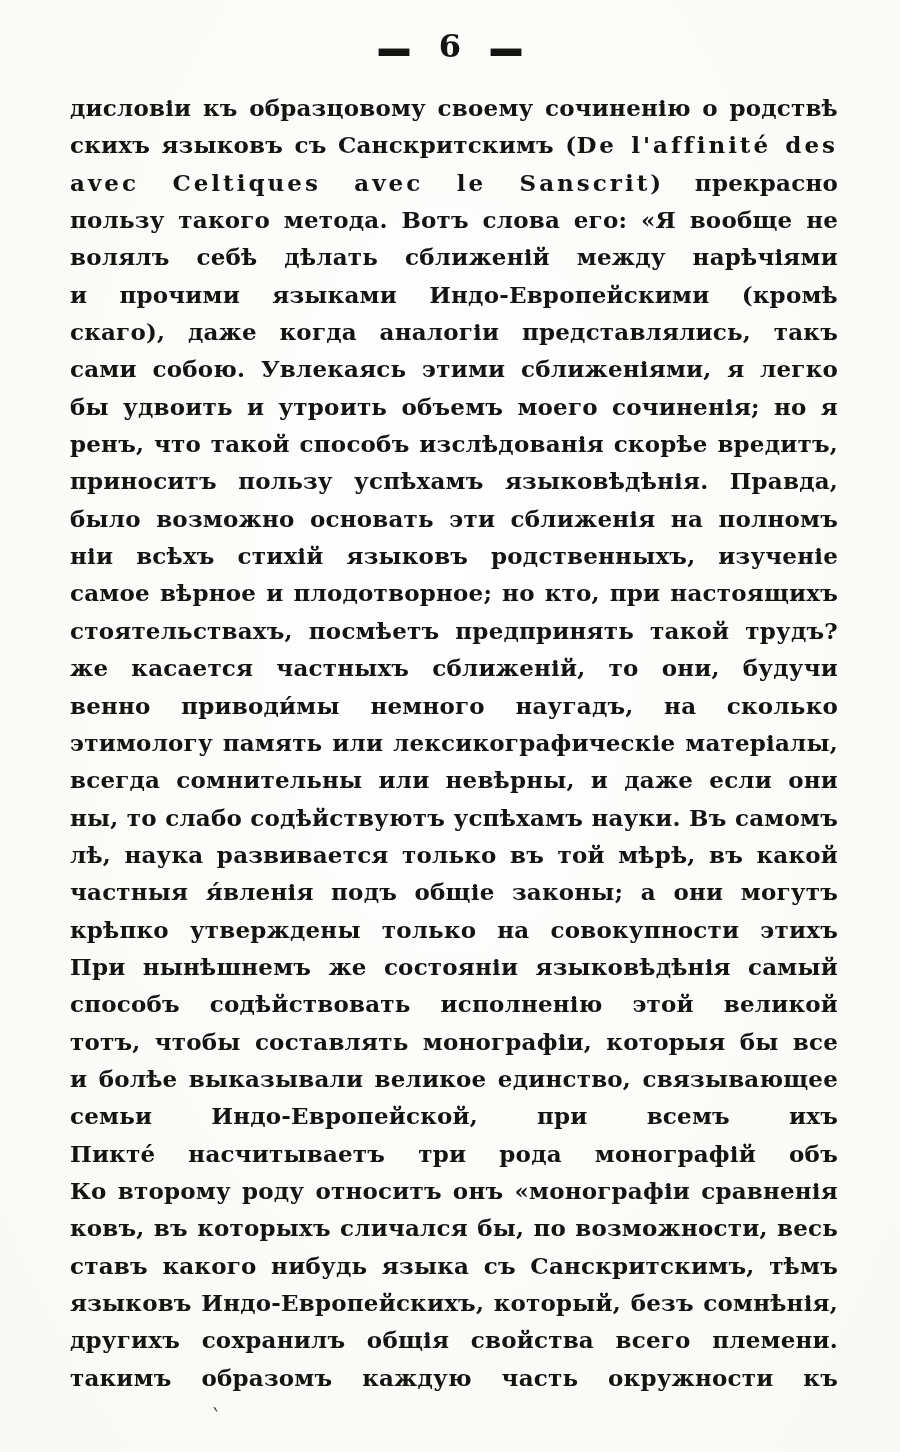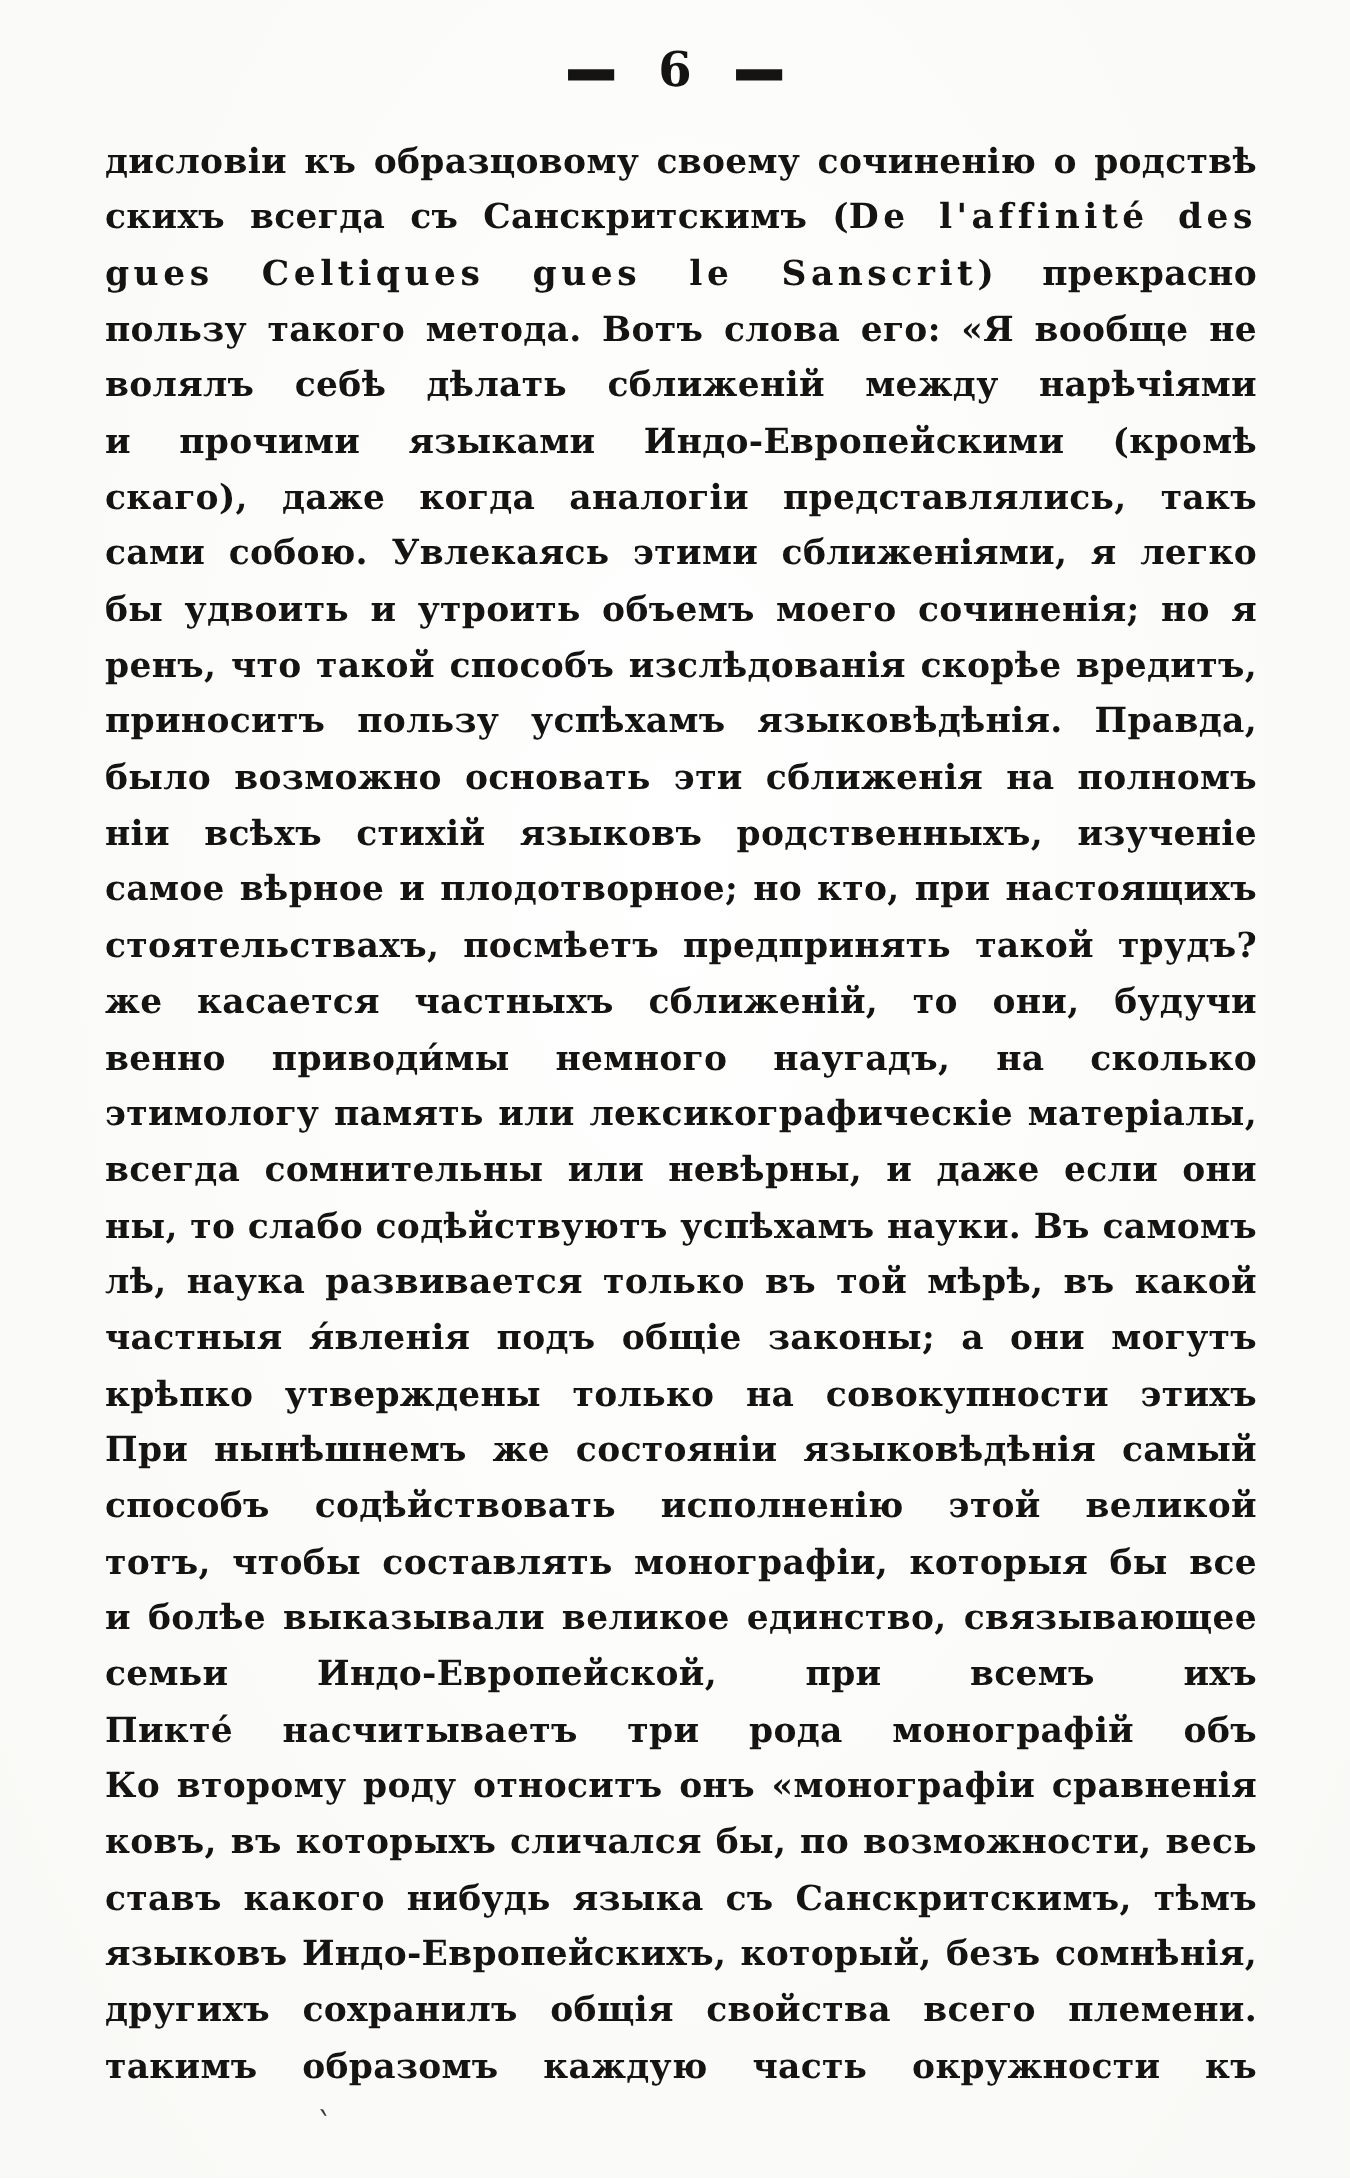--- a/index.html
+++ b/index.html
@@ -65,22 +65,22 @@
 <div class="page">
 
   <header class="pagehead">
     <span class="rule">—</span>
     <span class="pgnum">6</span>
     <span class="rule">—</span>
   </header>
 
   <main class="text">
     <div class="line">дисловіи къ образцовому своему сочиненію о родствѣ Кельт-</div>
-    <div class="line"><span>скихъ всегда съ Санскритскимъ (</span><span class="fr">De l'affinité des lan-</span></div>
-    <div class="line"><span class="fr">gues Celtiques gues le Sanscrit)</span><span> прекрасно опредѣлилъ</span></div>
+    <div class="line"><span>скихъ языковъ съ Санскритскимъ (</span><span class="fr">De l'affinité des lan-</span></div>
+    <div class="line"><span class="fr">avec Celtiques avec le Sanscrit)</span><span> прекрасно опредѣлилъ</span></div>
     <div class="line">пользу такого метода. Вотъ слова его: «Я вообще не поз-</div>
     <div class="line">волялъ себѣ дѣлать сближеній между нарѣчіями Кельтскими</div>
     <div class="line">и прочими языками Индо-Европейскими (кромѣ Санскрит-</div>
     <div class="line">скаго), даже когда аналогіи представлялись, такъ сказать,</div>
     <div class="line">сами собою. Увлекаясь этими сближеніями, я легко могъ</div>
     <div class="line">бы удвоить и утроить объемъ моего сочиненія; но я увѣ-</div>
     <div class="line">ренъ, что такой способъ изслѣдованія скорѣе вредитъ, чѣмъ</div>
     <div class="line">приноситъ пользу успѣхамъ языковѣдѣнія. Правда, если бы</div>
     <div class="line">было возможно основать эти сближенія на полномъ сравне-</div>
     <div class="line">ніи всѣхъ стихій языковъ родственныхъ, изученіе было бы</div>

